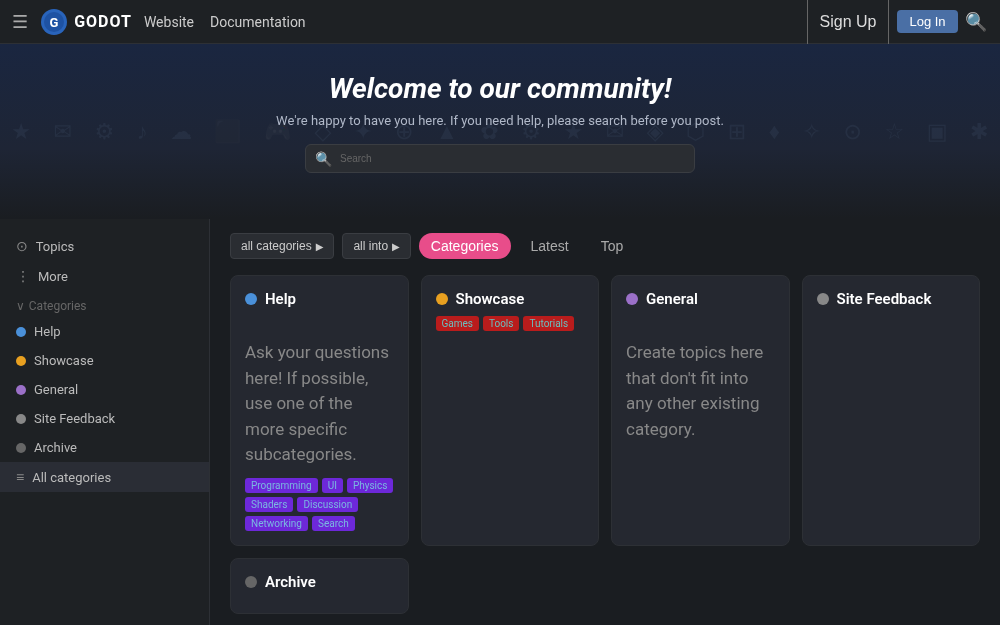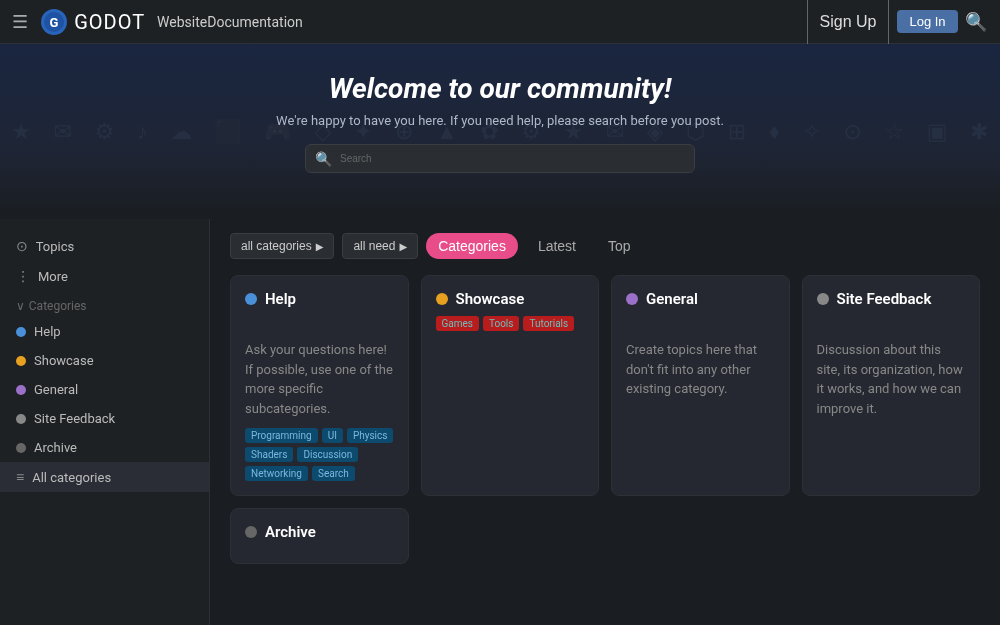--- a/index.html
+++ b/index.html
@@ -31,26 +31,27 @@
       display: flex;
       align-items: center;
       gap: 6px;
     }
     .godot-logo {
       width: 28px;
       height: 28px;
     }
     .nav-brand {
       color: #ffffff;
-      font-weight: 400;
-      font-size: 20px;
+      font-weight: 700;
+      font-size: 16px;
       letter-spacing: 1px;
     }
     .nav-links {
       display: flex;
+      gap: 16px;
       flex: 1;
       text-align: center;
     }
     .nav-link {
       color: #ccc;
       font-size: 14px;
       cursor: pointer;
       text-decoration: none;
     }
     .nav-actions {
@@ -256,34 +257,34 @@
       border-radius: 50%;
       display: inline-block;
       flex-shrink: 0;
     }
     .cat-title {
       font-size: 15px;
       font-weight: 600;
       color: #fff;
     }
     .cat-desc {
-      font-size: 13px;
+      font-size: 17px;
       color: #888;
       line-height: 1.5;
       margin-bottom: 10px;
       margin-top: 32px;
     }
     .cat-tags {
       display: flex;
       flex-wrap: wrap;
       gap: 4px;
     }
     .cat-tag {
       font-size: 10px;
-      background: #0c4a6e;
+      background: #6d28d9;
       color: #7ab8e0;
       padding: 2px 6px;
       border-radius: 3px;
     }
     .cat-tag.teal { background: #b91c1c; color: #6abfbf; }
 
     .bottom-row {
       grid-column: 1 / 2;
     }
   </style>
@@ -388,21 +389,21 @@
   </aside>
 
   <main class="content">
 
     <div class="filter-bar">
       <button class="filter-btn">
         <span>all categories</span>
         <span class="arrow">▶</span>
       </button>
       <button class="filter-btn">
-        <span>all need</span>
+        <span>all into</span>
         <span class="arrow">▶</span>
       </button>
       <button class="tab-btn active">Categories</button>
       <button class="tab-btn">Latest</button>
       <button class="tab-btn">Top</button>
     </div>
 
     <div class="category-grid">
 
       <div class="category-card">
@@ -440,21 +441,20 @@
           <span class="cat-title">General</span>
         </div>
         <p class="cat-desc">Create topics here that don't fit into any other existing category.</p>
       </div>
 
       <div class="category-card">
         <div class="cat-header">
           <span class="cat-dot" style="background:#888"></span>
           <span class="cat-title">Site Feedback</span>
         </div>
-        <p class="cat-desc">Discussion about this site, its organization, how it works, and how we can improve it.</p>
       </div>
 
       <div class="category-card bottom-row">
         <div class="cat-header">
           <span class="cat-dot" style="background:#666"></span>
           <span class="cat-title">Archive</span>
         </div>
       </div>
 
     </div>

